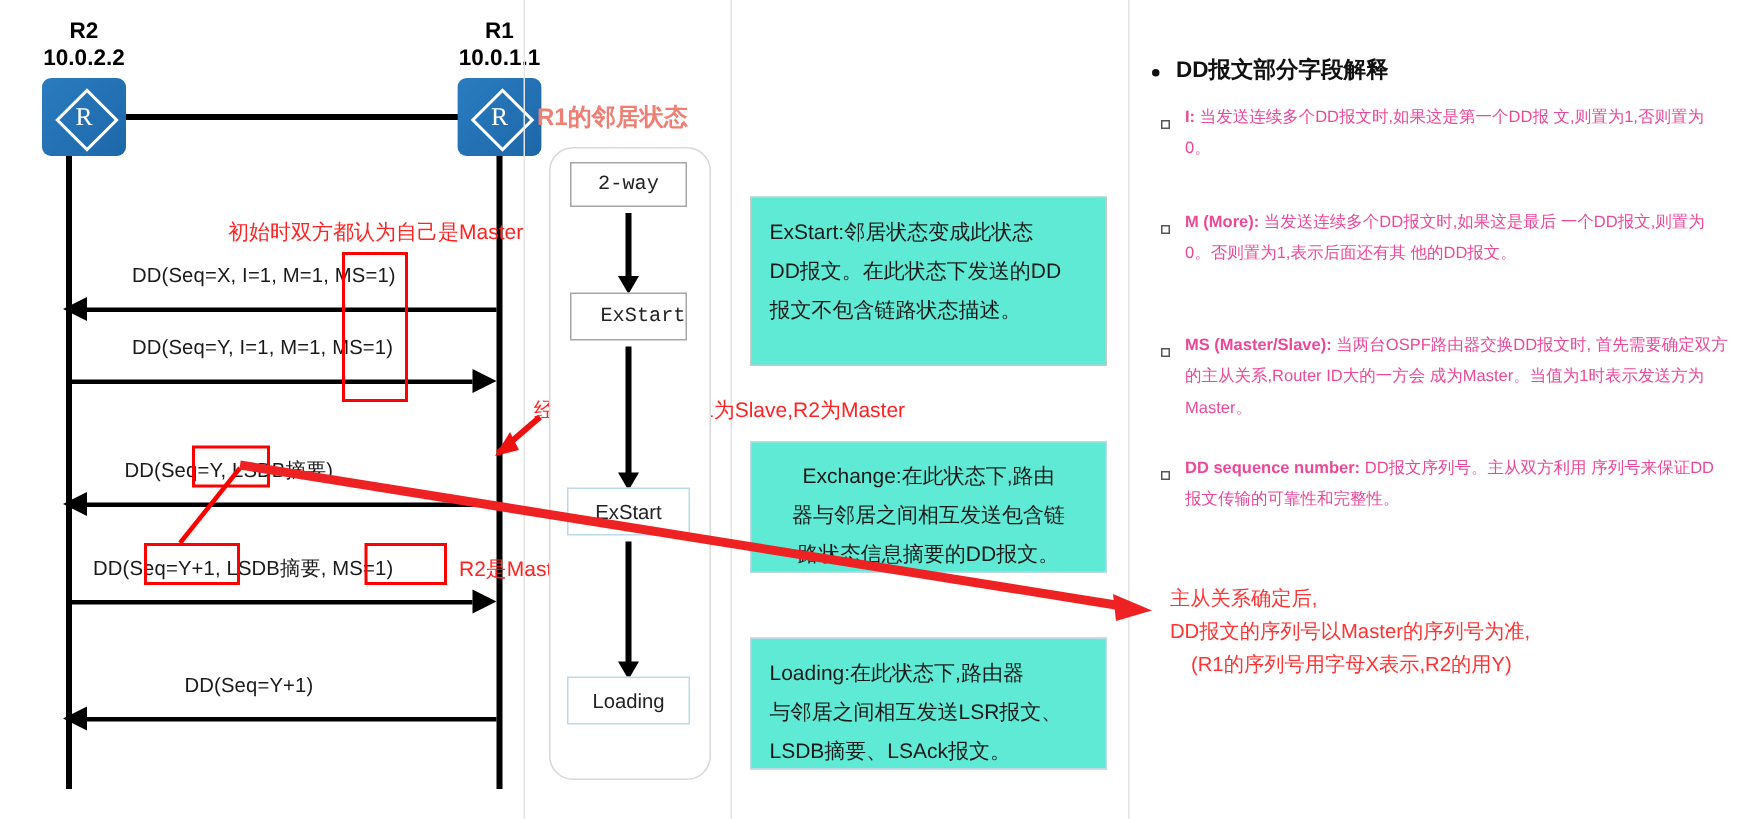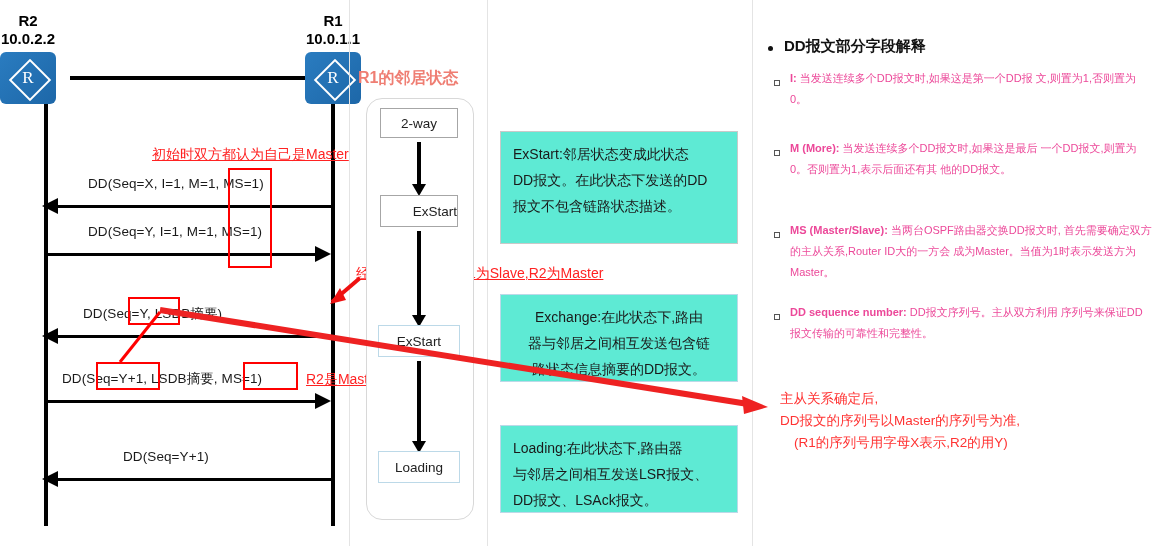--- a/index.html
+++ b/index.html
@@ -48,33 +48,33 @@
     border-top:8px solid transparent;border-bottom:8px solid transparent;
     border-right:16px solid #000;
   }
   .arrow-head.right{
     border-top:8px solid transparent;border-bottom:8px solid transparent;
     border-left:16px solid #000;
   }
 
   
   .redbox{position:absolute;border:2.5px solid #ff0000;box-sizing:border-box;}
-  .redtext{position:absolute;color:#ff2222;font-size:14px;white-space:nowrap;text-decoration:underline;}
+  .redtext{position:absolute;color:#ff2222;font-size:14px;white-space:nowrap;}
 
   
   .state-panel{
     position:absolute;border:1.6px solid #d8d8d8;border-radius:16px;
     background:#fff;
   }
   .state-box{
     position:absolute;box-sizing:border-box;background:#fff;
     display:flex;align-items:center;justify-content:center;
     font-size:13.5px;color:#222;
   }
-  .state-box.gray{border:1.2px solid #a6a6a6;}
+  .state-box.gray{border:1.2px solid #a6a6a6;font-family:Liberation Mono, monospace;}
   .state-box.blue{border:1.2px solid #bcd9e8;}
   .state-arrow{position:absolute;width:3.5px;background:#000;}
   .state-arrow-head{
     position:absolute;width:0;height:0;
     border-left:7px solid transparent;border-right:7px solid transparent;
     border-top:12px solid #000;
   }
 
   
   .desc-card{
@@ -103,21 +103,21 @@
   }
 
   
   #overlay{position:absolute;left:0;top:0;width:1160px;height:546px;pointer-events:none;}
 </style>
 </head>
 <body>
 
 <div class="toplink" style="left:70px;top:76px;width:242px;"></div>
 
-<div class="router-node" style="left:0;top:52px;">
+<div class="router-node" style="left:28px;top:52px;">
   <div class="router-label" style="top:-40px;">R2</div>
   <div class="router-label" style="top:-22px;">10.0.2.2</div>
   <div class="router-box"></div>
   <div class="router-diamond"></div>
   <div class="router-r">R</div>
 </div>
 
 <div class="router-node" style="left:305px;top:52px;">
   <div class="router-label" style="top:-40px;">R1</div>
   <div class="router-label" style="top:-22px;">10.0.1.1</div>
@@ -196,21 +196,21 @@
 
 <div class="desc-card blue" style="left:500px;top:294px;width:238px;height:88px;text-align:center;">
   <div>Exchange:在此状态下,路由</div>
   <div>器与邻居之间相互发送包含链</div>
   <div>路状态信息摘要的DD报文。</div>
 </div>
 
 <div class="desc-card blue" style="left:500px;top:425px;width:238px;height:88px;">
   <div>Loading:在此状态下,路由器</div>
   <div>与邻居之间相互发送LSR报文、</div>
-  <div>DD报文、LSAck报文。</div>
+  <div>LSDB摘要、LSAck报文。</div>
 </div>
 
 <div class="rp-bullet-sq" style="left:768px;top:46px;"></div>
 <div class="rp-title" style="left:784px;top:37px;">DD报文部分字段解释</div>
 
 <div class="rp-hollow" style="left:774px;top:80px;"></div>
 <div class="rp-item" style="left:790px;top:68px;width:362px;">
   <span style="font-weight:bold;">I:</span>
   <span>当发送连续多个DD报文时,如果这是第一个DD报</span>
   <span>文,则置为1,否则置为0。</span>

